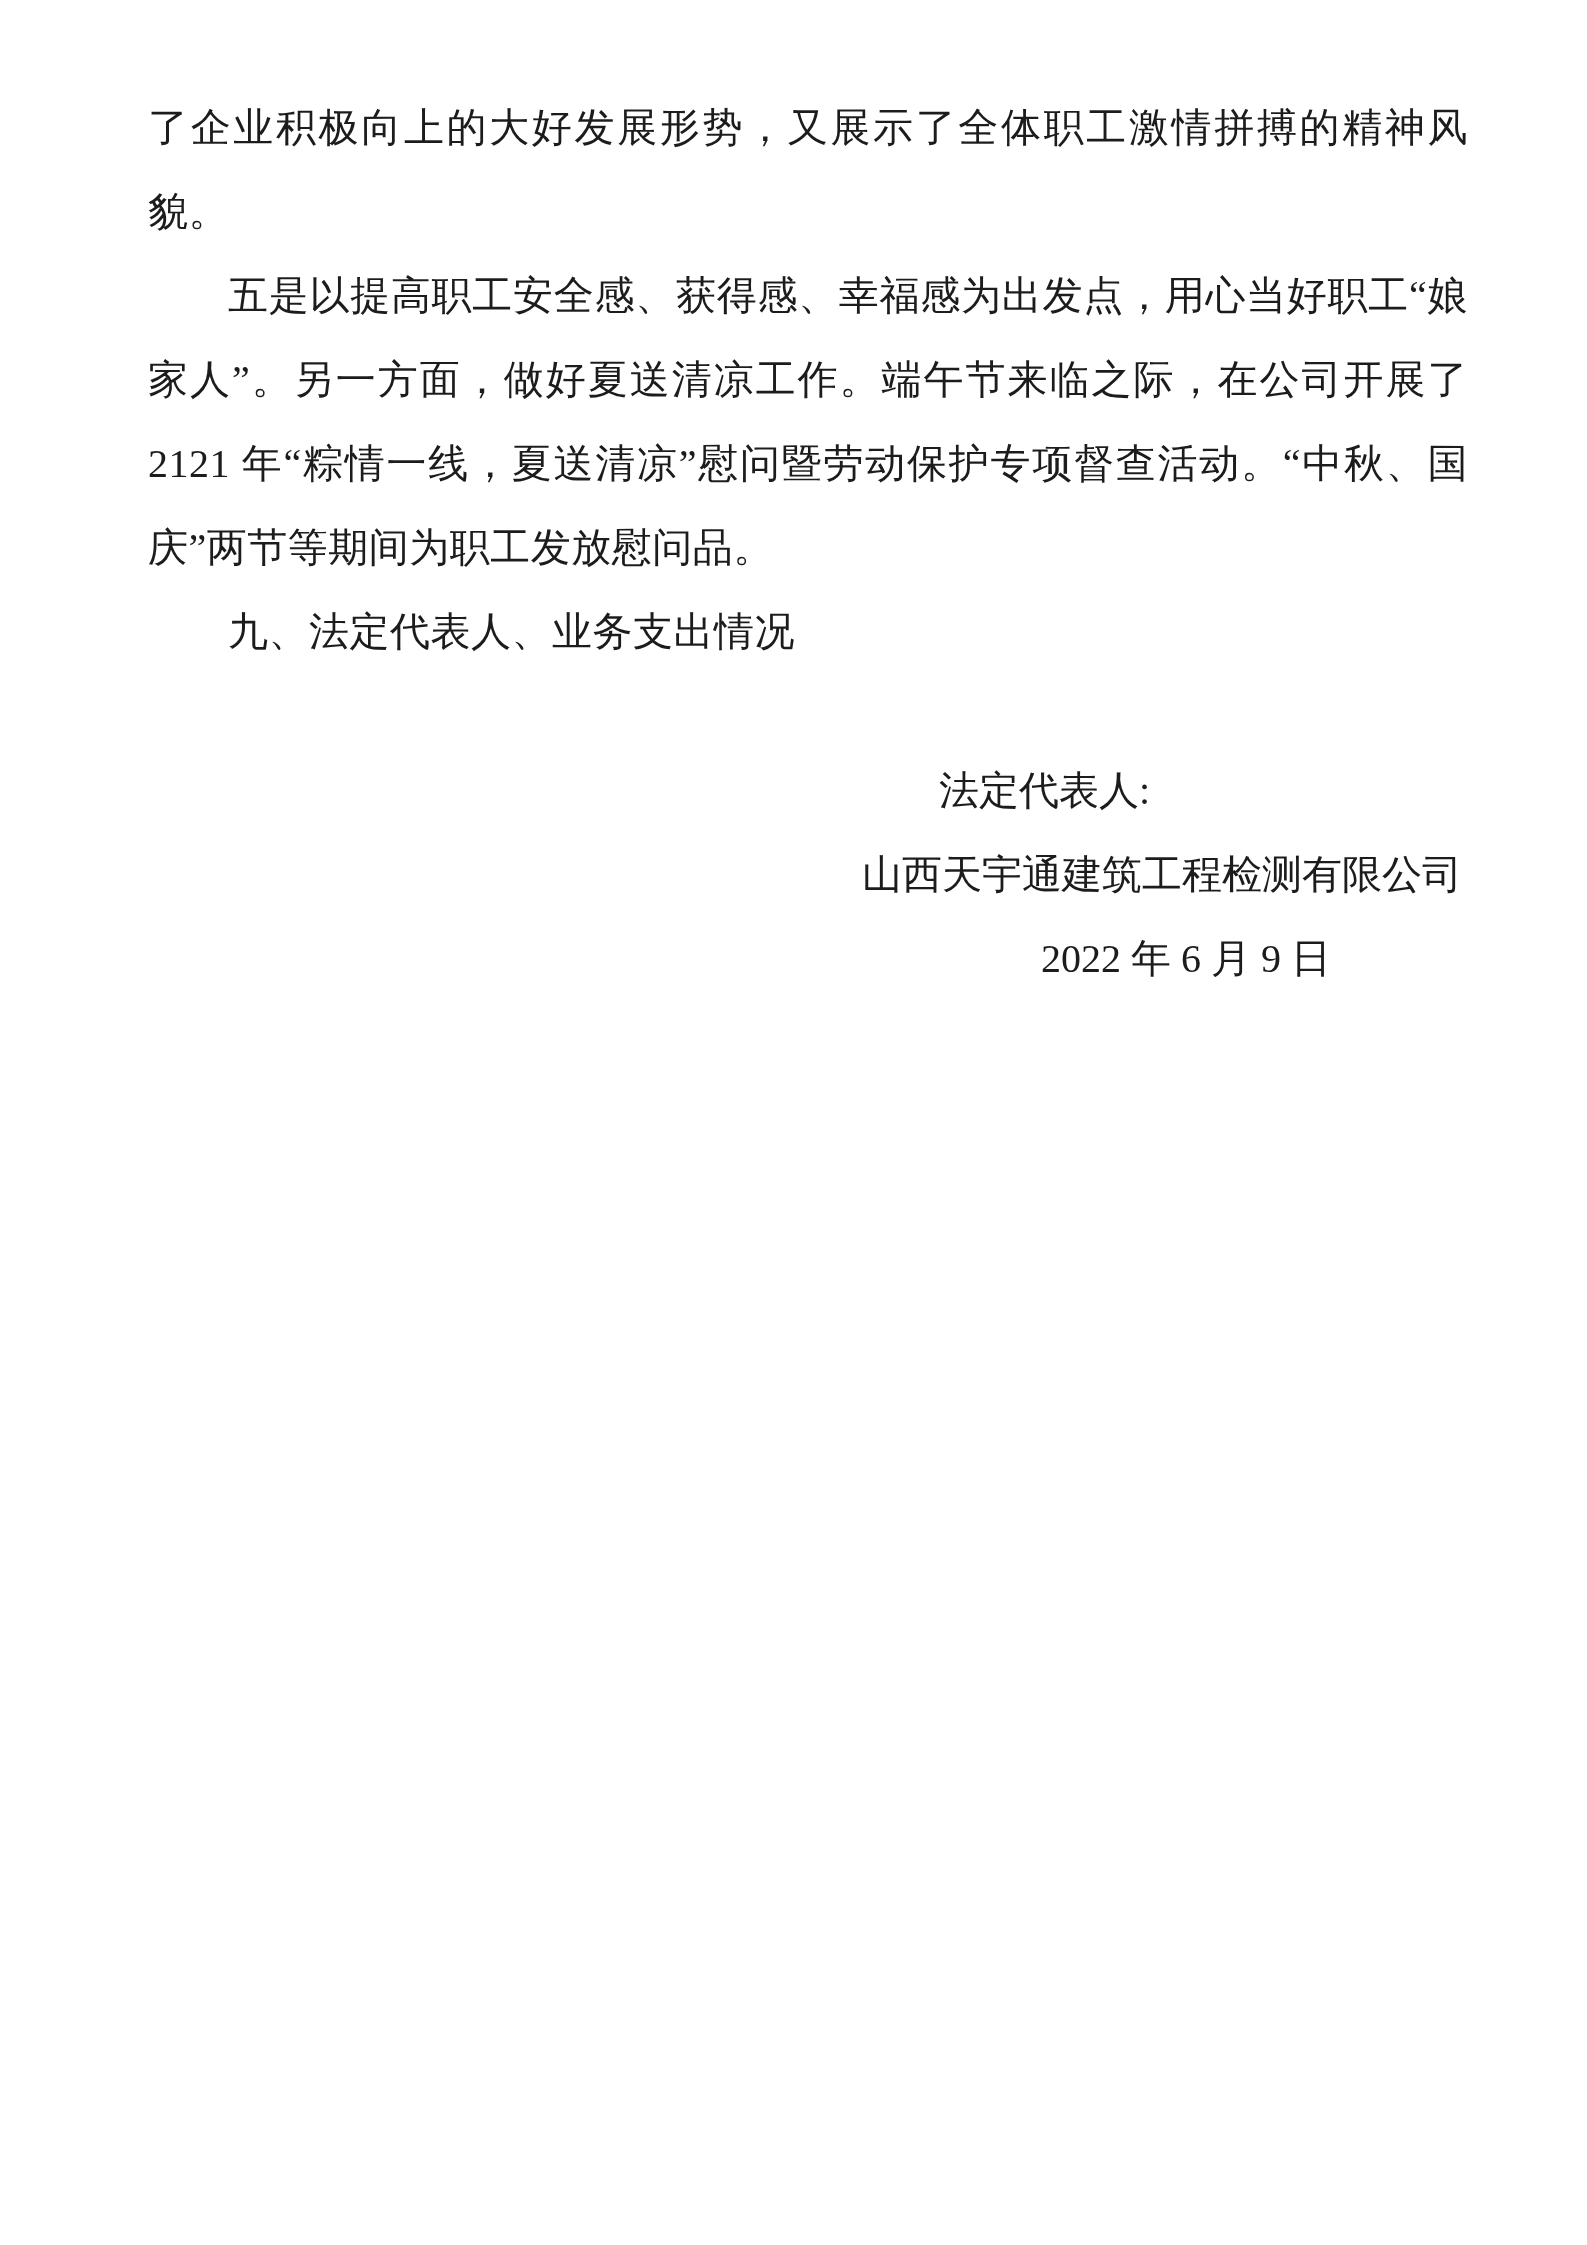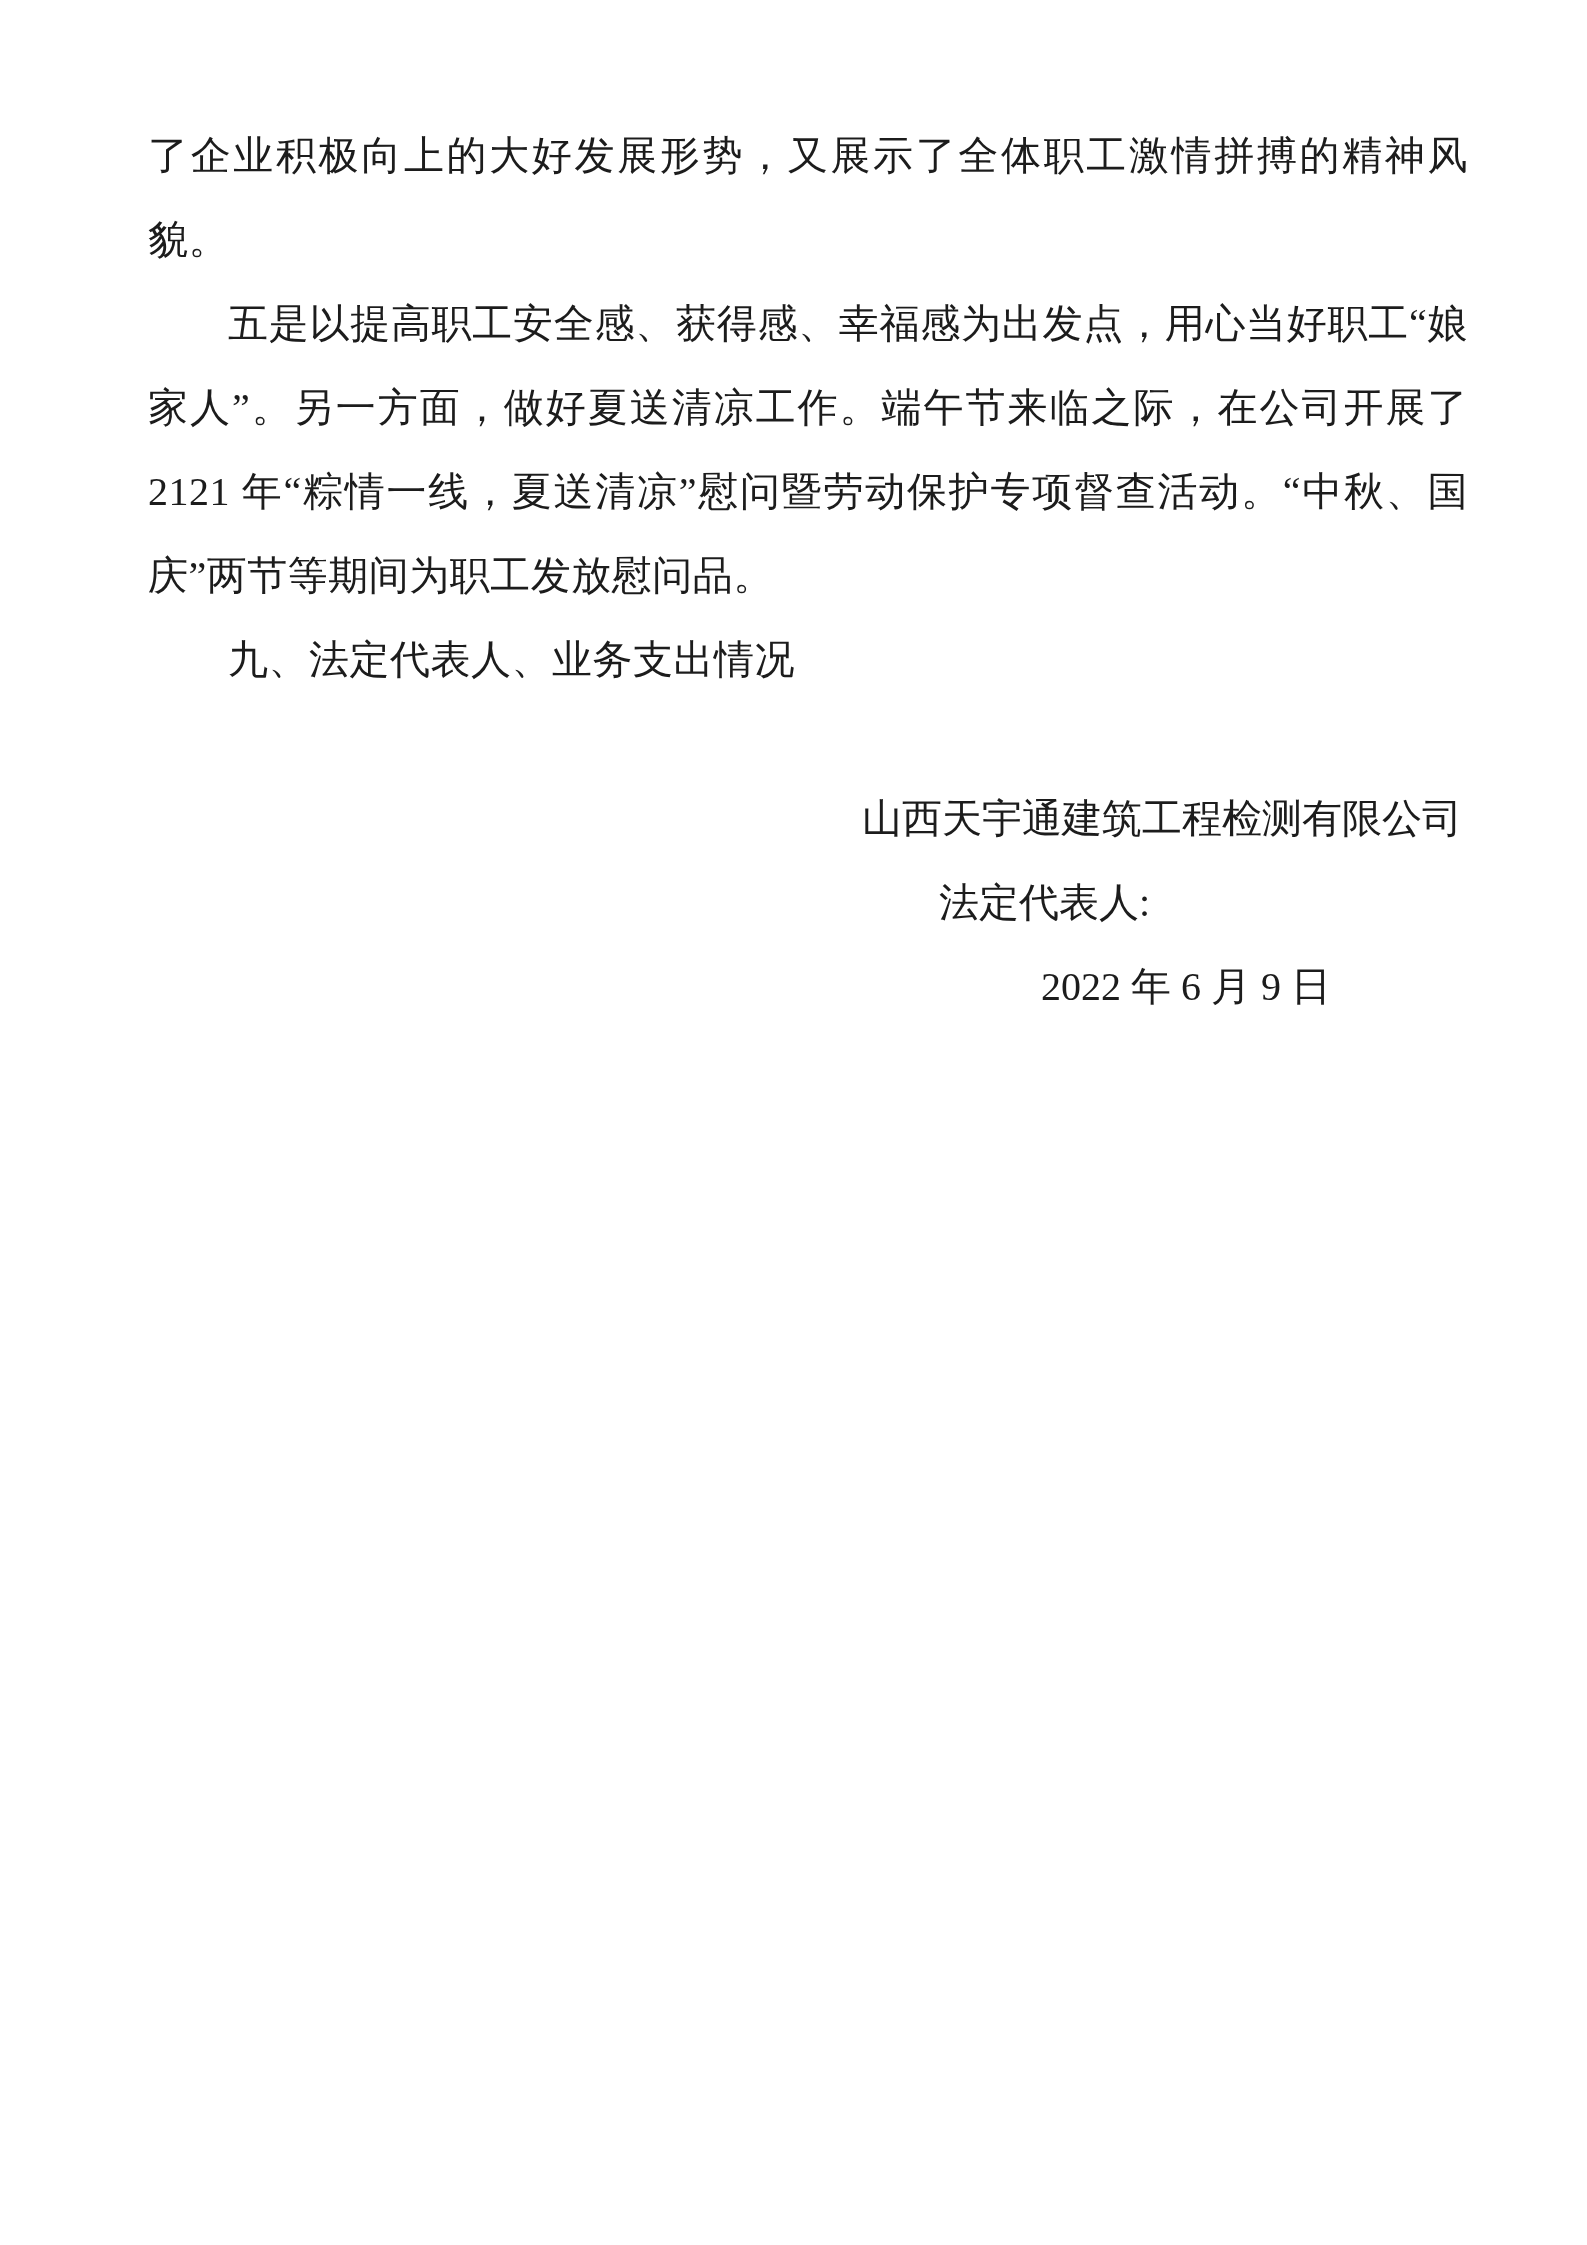--- a/index.html
+++ b/index.html
@@ -8,21 +8,21 @@
     width: 1587px;
     height: 2245px;
     background: #ffffff;
     color: #1c1c1c;
     font-family: "Liberation Serif", "DejaVu Serif", serif;
     overflow: hidden;
   }
   .page {
     width: 1587px;
     height: 2245px;
-    padding-top: 114px;
+    padding-top: 86px;
     font-family: Liberation Serif, serif;
   }
   .body-text {
     padding-left: 148px;
     padding-right: 119px;
   }
   .para {
     font-size: 40px;
     line-height: 84px;
     text-align: justify;
@@ -50,19 +50,19 @@
 
 
 
     <p class="para">五是以提高职工安全感、获得感、幸福感为出发点，用心当好职工“娘家人”。另一方面，做好夏送清凉工作。端午节来临之际，在公司开展了 2121 年“粽情一线，夏送清凉”慰问暨劳动保护专项督查活动。“中秋、国庆”两节等期间为职工发放慰问品。</p>
 
     <p class="para">九、法定代表人、业务支出情况</p>
 
 
 
     <div class="signature">
+      <p class="sig-line sig-rep">法定代表人:</p>
       <p class="sig-line sig-company">山西天宇通建筑工程检测有限公司</p>
-      <p class="sig-line sig-rep">法定代表人:</p>
       <p class="sig-line sig-date">2022 年 6 月 9 日</p>
     </div>
 
   </div>
 </div>
 
 </body></html>

